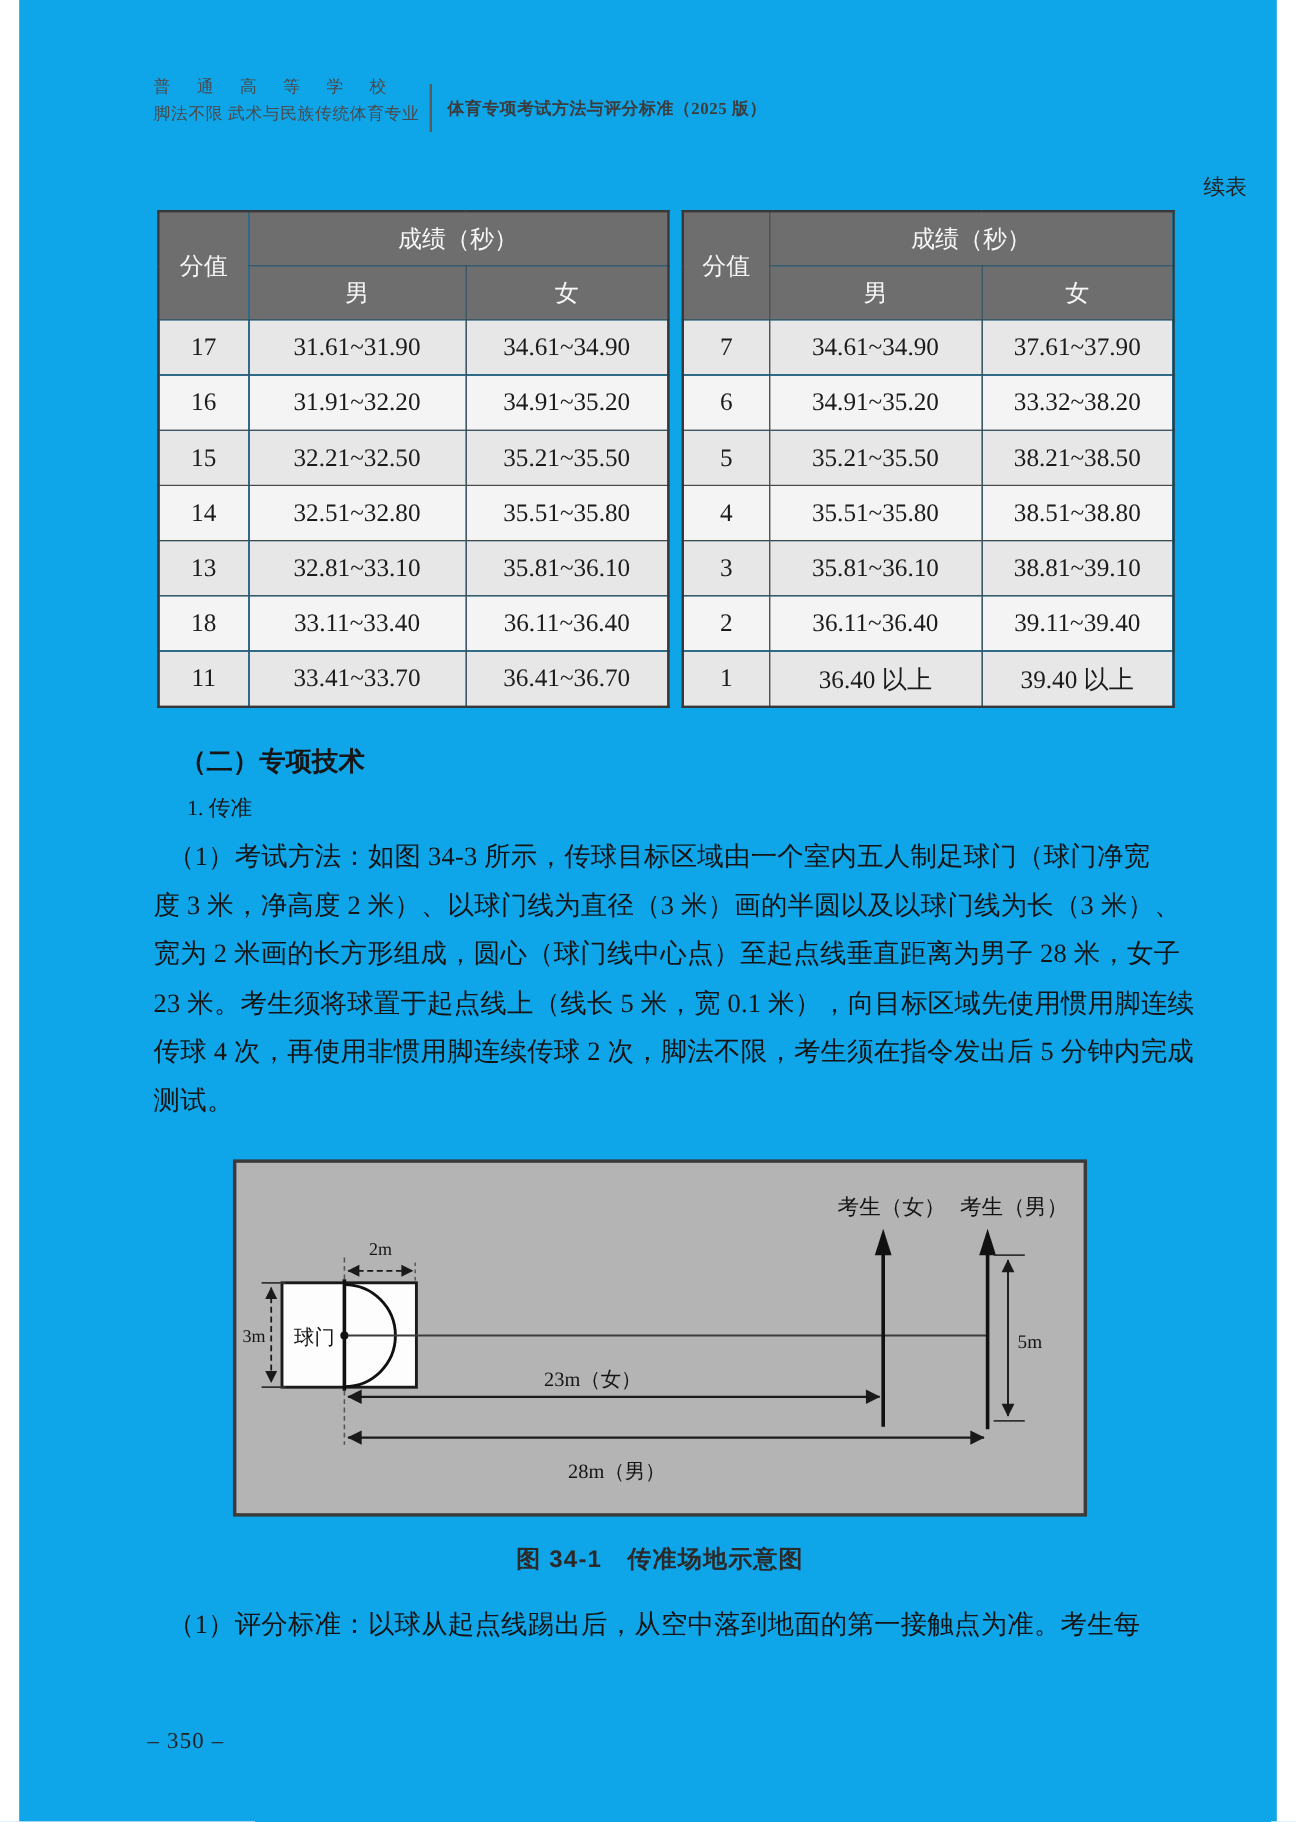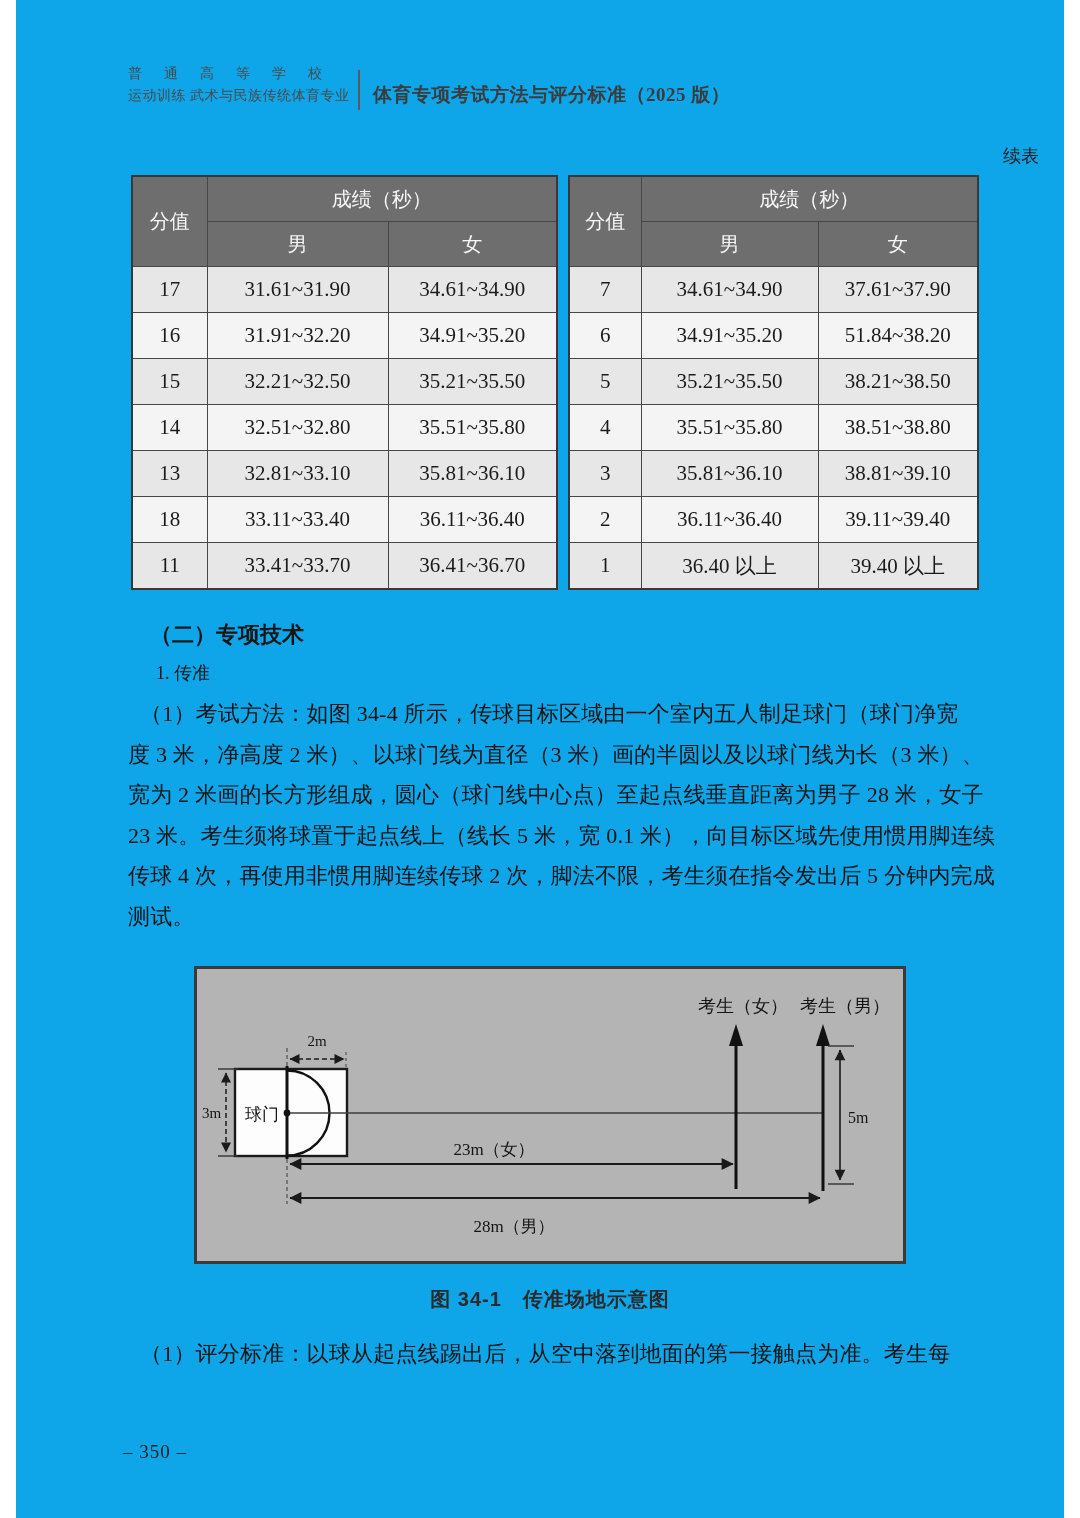--- a/index.html
+++ b/index.html
@@ -10,21 +10,21 @@
     background:#0ea5e9;
     font-family:"Liberation Serif","DejaVu Serif",serif;
     color:#161616;
     overflow:hidden;
   }
   
   .hdr-left{position:absolute;left:112px;top:63px;color:#4a4a4a;}
   .hdr-line1{font-size:14px;letter-spacing:22px;white-space:nowrap;line-height:22px;}
   .hdr-line2{font-size:14px;white-space:nowrap;line-height:22px;letter-spacing:0.5px;}
   .hdr-divider{position:absolute;left:342px;top:70px;width:2px;height:40px;background:#5a5a5a;}
-  .hdr-title{position:absolute;left:357px;top:82px;font-size:19px;font-weight:bold;color:#3c3c3c;white-space:nowrap;letter-spacing:0.5px;font-family:Liberation Serif, serif;}
+  .hdr-title{position:absolute;left:357px;top:82px;font-size:14px;font-weight:bold;color:#3c3c3c;white-space:nowrap;letter-spacing:0.5px;font-family:Liberation Serif, serif;}
   
   .continued{position:absolute;left:987px;top:144px;font-size:18px;color:#222;}
   
   table.score-table{
     position:absolute;top:175px;
     border-collapse:collapse;table-layout:fixed;
     font-size:21px;color:#1b1b1b;
     border:2.4px solid #383838;
   }
   table.t-left{left:115px;width:427px;}
@@ -63,21 +63,21 @@
   
   .page-number{position:absolute;left:107px;top:1441px;font-size:19px;color:#222;letter-spacing:1px;}
 </style>
 </head>
 <body>
 
 <div class="page">
 
   <div class="hdr-left">
     <div class="hdr-line1">普通高等学校</div>
-    <div class="hdr-line2">运动训练 武术与民族传统体育专业</div>
+    <div class="hdr-line2">脚法不限 武术与民族传统体育专业</div>
   </div>
   <div class="hdr-divider"></div>
   <div class="hdr-title">体育专项考试方法与评分标准（2025 版）</div>
 
   <div class="continued">续表</div>
 
   <table class="score-table t-left">
     <colgroup>
         <col style="width:75px">
         <col style="width:181px">
@@ -150,21 +150,21 @@
     </thead>
     <tbody>
       <tr>
           <td>7</td>
           <td>34.61~34.90</td>
           <td>37.61~37.90</td>
         </tr>
       <tr>
           <td>6</td>
           <td>34.91~35.20</td>
-          <td>51.84~38.20</td>
+          <td>33.32~38.20</td>
         </tr>
       <tr>
           <td>5</td>
           <td>35.21~35.50</td>
           <td>38.21~38.50</td>
         </tr>
       <tr>
           <td>4</td>
           <td>35.51~35.80</td>
           <td>38.51~38.80</td>
@@ -184,21 +184,21 @@
           <td>36.40 以上</td>
           <td>39.40 以上</td>
         </tr>
     </tbody>
   </table>
 
   <div class="sec-heading">（二）专项技术</div>
   <div class="sec-sub">1. 传准</div>
 
   <div class="para para-method">
-    <div class="line">（1）考试方法：如图 34-4 所示，传球目标区域由一个室内五人制足球门（球门净宽</div>
+    <div class="line">（1）考试方法：如图 34-3 所示，传球目标区域由一个室内五人制足球门（球门净宽</div>
     <div class="line">度 3 米，净高度 2 米）、以球门线为直径（3 米）画的半圆以及以球门线为长（3 米）、</div>
     <div class="line">宽为 2 米画的长方形组成，圆心（球门线中心点）至起点线垂直距离为男子 28 米，女子</div>
     <div class="line">23 米。考生须将球置于起点线上（线长 5 米，宽 0.1 米），向目标区域先使用惯用脚连续</div>
     <div class="line">传球 4 次，再使用非惯用脚连续传球 2 次，脚法不限，考生须在指令发出后 5 分钟内完成</div>
     <div class="line">测试。</div>
   </div>
 
   <div class="figure-wrap">
     <svg width="712" height="298" viewBox="0 0 712 298">
       <defs>

